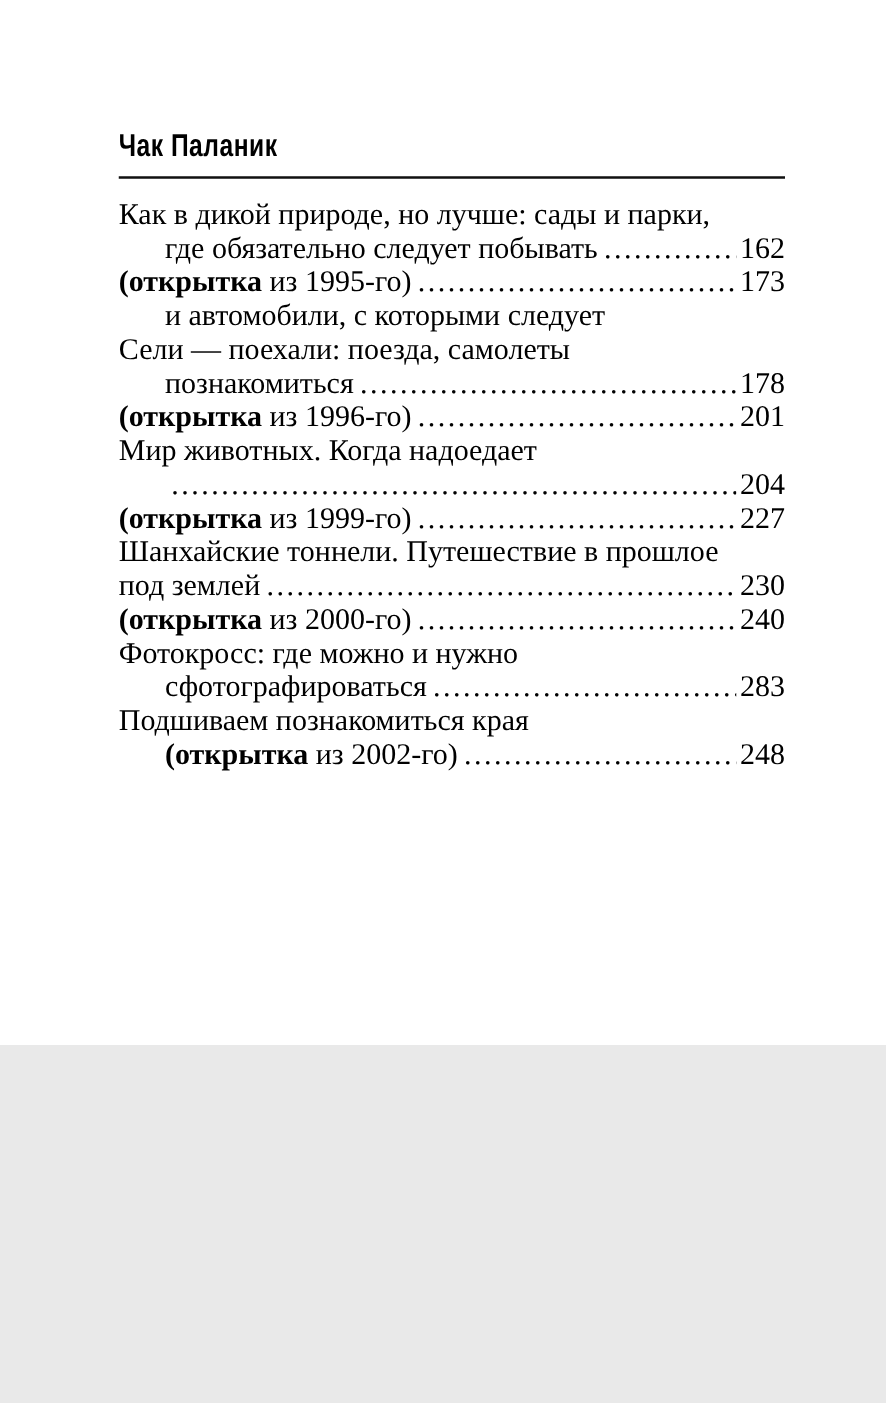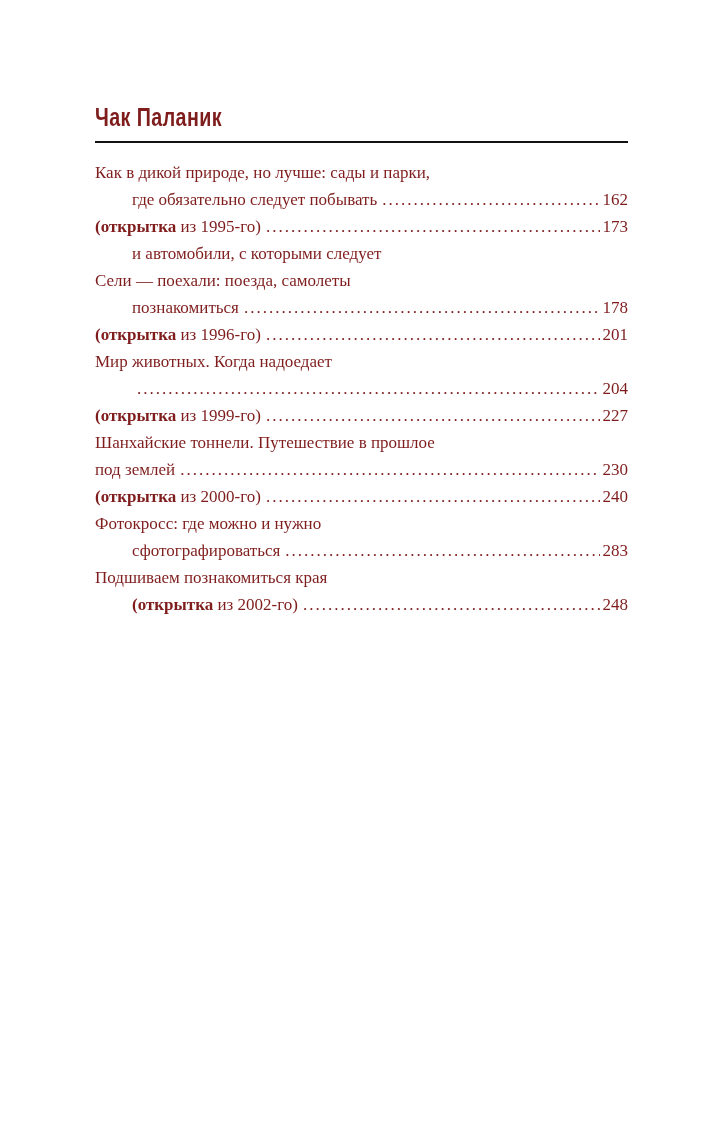--- a/index.html
+++ b/index.html
@@ -3,23 +3,23 @@
 <meta charset="utf-8">
 <style>
   html, body {
     margin: 0;
     padding: 0;
     background: #e9e9e9;
   }
   .page {
     position: relative;
     width: 709px;
-    height: 1122px;
+    height: 836px;
     background: #ffffff;
-    color: #7f1d1d;
+    color: #000000;
     font-family: "Liberation Serif", serif;
     overflow: hidden;
     box-sizing: border-box;
   }
   .content {
     position: absolute;
     left: 95px;
     top: 104px;
     width: 533px;
   }
@@ -31,21 +31,21 @@
     font-family: "Liberation Sans", sans-serif;
     font-weight: 700;
     font-size: 24px;
     letter-spacing: 0.5px;
     transform: scaleX(0.82) scaleY(1.05);
     transform-origin: left bottom;
     white-space: nowrap;
   }
   .toc {
     margin-top: 16px;
-    font-size: 17px;
+    font-size: 24px;
     line-height: 27px;
   }
   .toc-entry {
     margin: 0;
   }
   .toc-line {
     display: flex;
     align-items: baseline;
   }
   .toc-line.indent {

